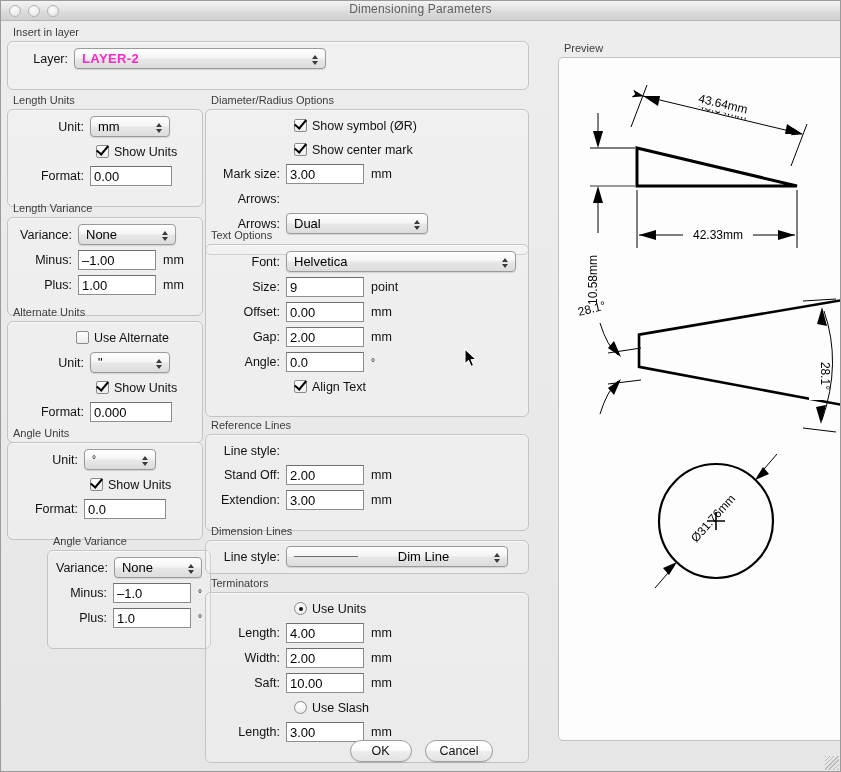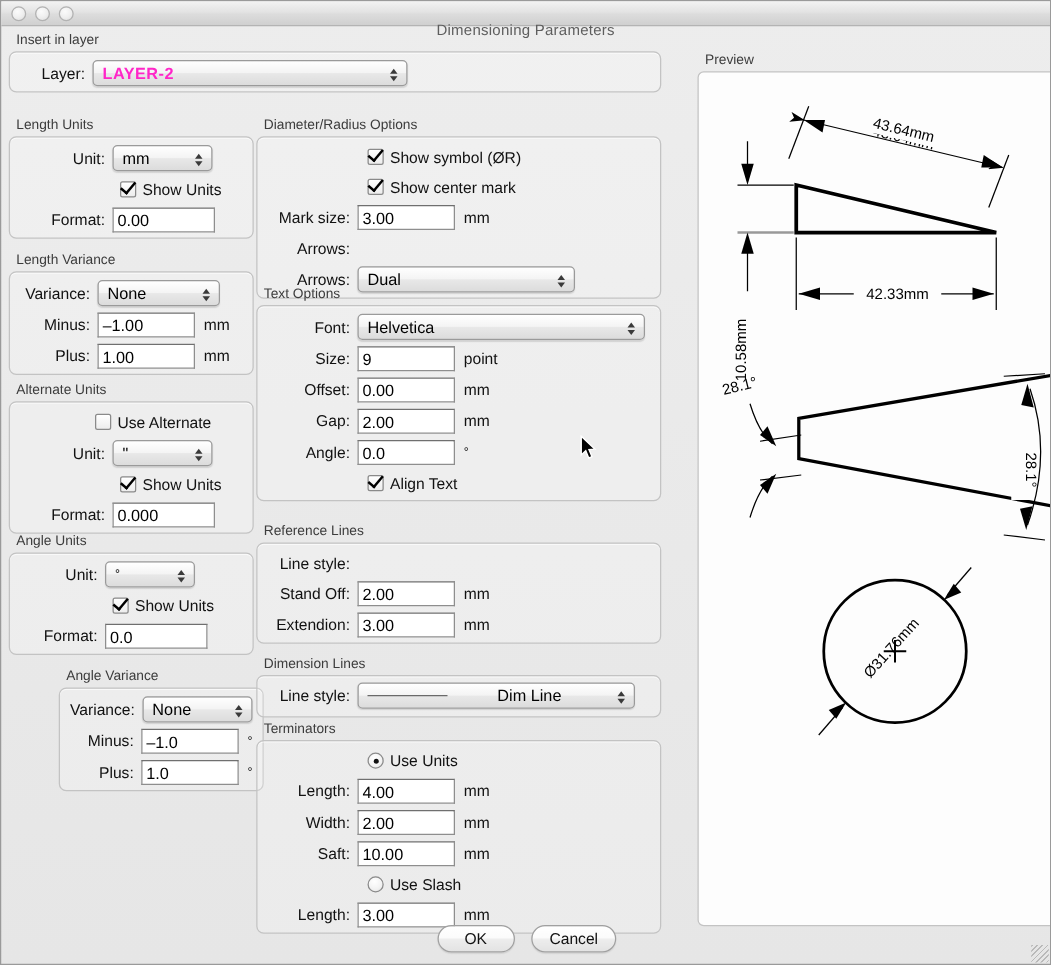--- a/index.html
+++ b/index.html
@@ -18,21 +18,21 @@
     overflow: hidden;
   }
   
   #titlebar {
     position: relative;
     height: 20px;
     background: linear-gradient(to bottom, #f3f3f3 0%, #e3e3e3 45%, #dcdcdc 55%, #d0d0d0 100%);
     border-bottom: 1px solid #b4b4b4;
   }
   #title {
-    position: absolute; left: 0; right: 0; top: 16px;
+    position: absolute; left: 0; right: 0; top: 1px;
     text-align: center;
     font-size: 12px;
     color: #5e5e5e;
     letter-spacing: .2px;
   }
   .traffic {
     position: absolute; top: 4px;
     width: 12px; height: 12px;
     border-radius: 50%;
     background: radial-gradient(circle at 40% 32%, #fbfbfb 0%, #efefef 52%, #dcdcdc 100%);
@@ -52,21 +52,21 @@
   
   .grp-label {
     font-size: 11px; color: #3c3c3c;
     margin: 0 0 2px 6px;
     line-height: 13px;
   }
   .grp {
     border: 1px solid #c3c3c3;
     border-radius: 6px;
     background: rgba(255,255,255,0.22);
-    padding: 6px 8px 4px 8px;
+    padding: 6px 8px 20px 8px;
     box-shadow: inset 0 1px 0 rgba(255,255,255,0.65);
   }
   .grp.tight { padding: 5px 8px 6px 8px; }
 
   
   .row {
     display: flex; align-items: center;
     margin-bottom: 5px;
     min-height: 19px;
   }
@@ -403,21 +403,21 @@
           <div class="row">
             <div class="lbl" style="width:72px;">Mark size:</div>
             <input class="tf w78" readonly="" value="3.00" style="">
             <span class="unit">mm</span>
           </div>
           <div class="row">
             <div class="lbl" style="width:72px;">Arrows:</div>
           </div>
           <div class="row" style="margin-bottom:0;">
             <div class="lbl" style="width:72px;">Arrows:</div>
-            <div class="pop" style="width:174px;">
+            <div class="pop" style="width:142px;">
               <span>Dual</span>
               <span class="stepper">
                 <span class="ar up"></span>
                   <span class="ar dn"></span>
               </span>
             </div>
           </div>
         </div>
       </div>
 

